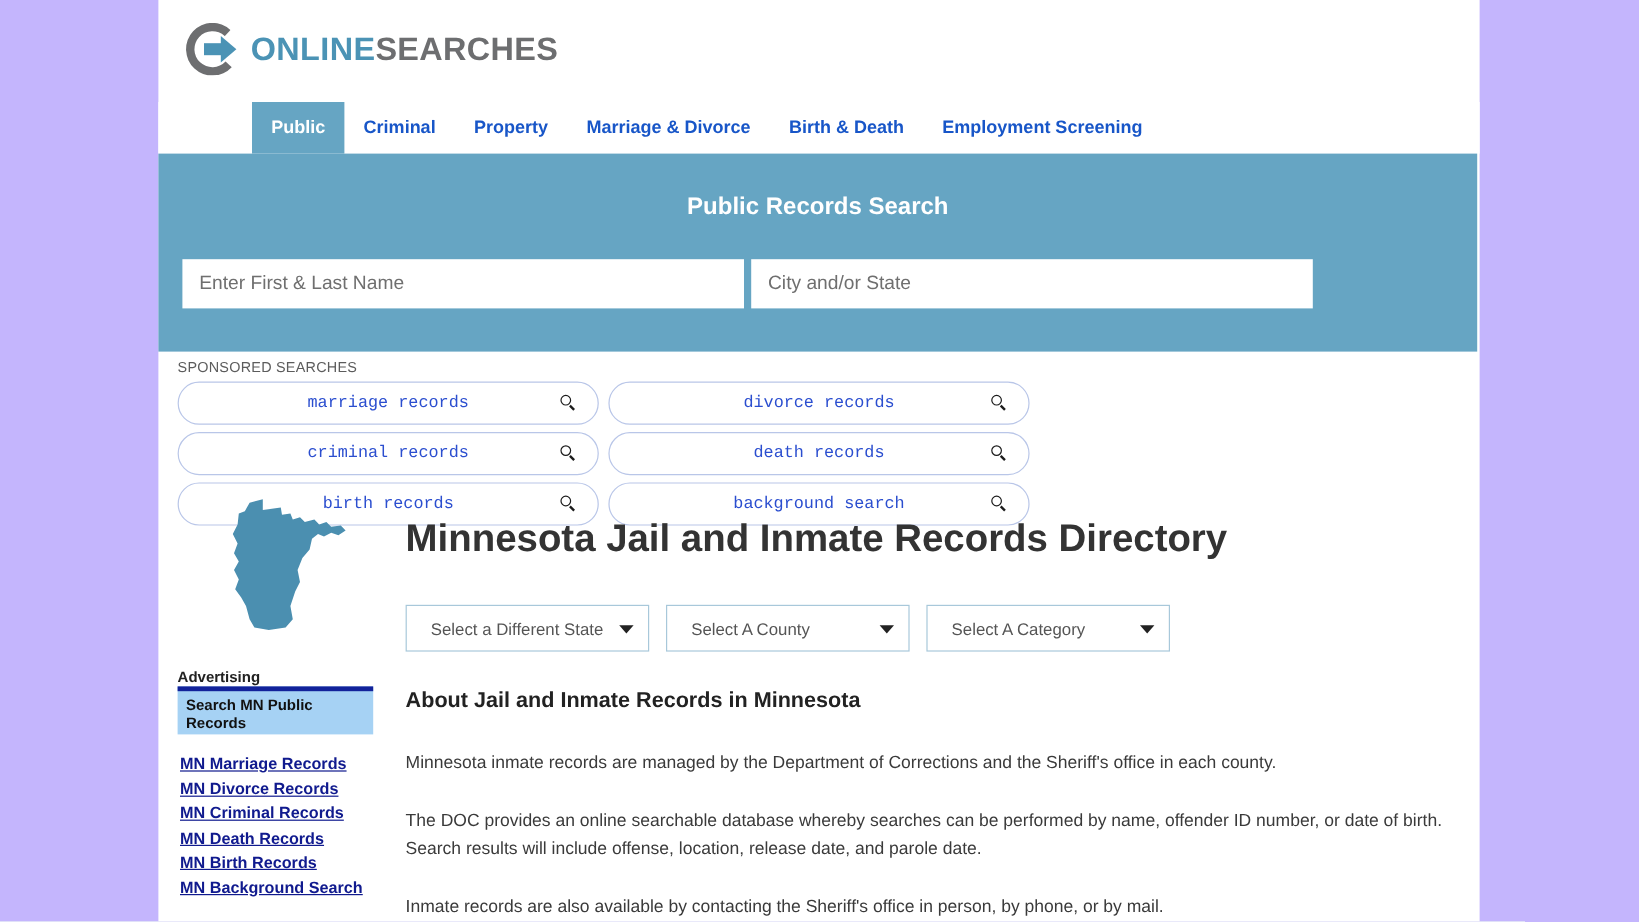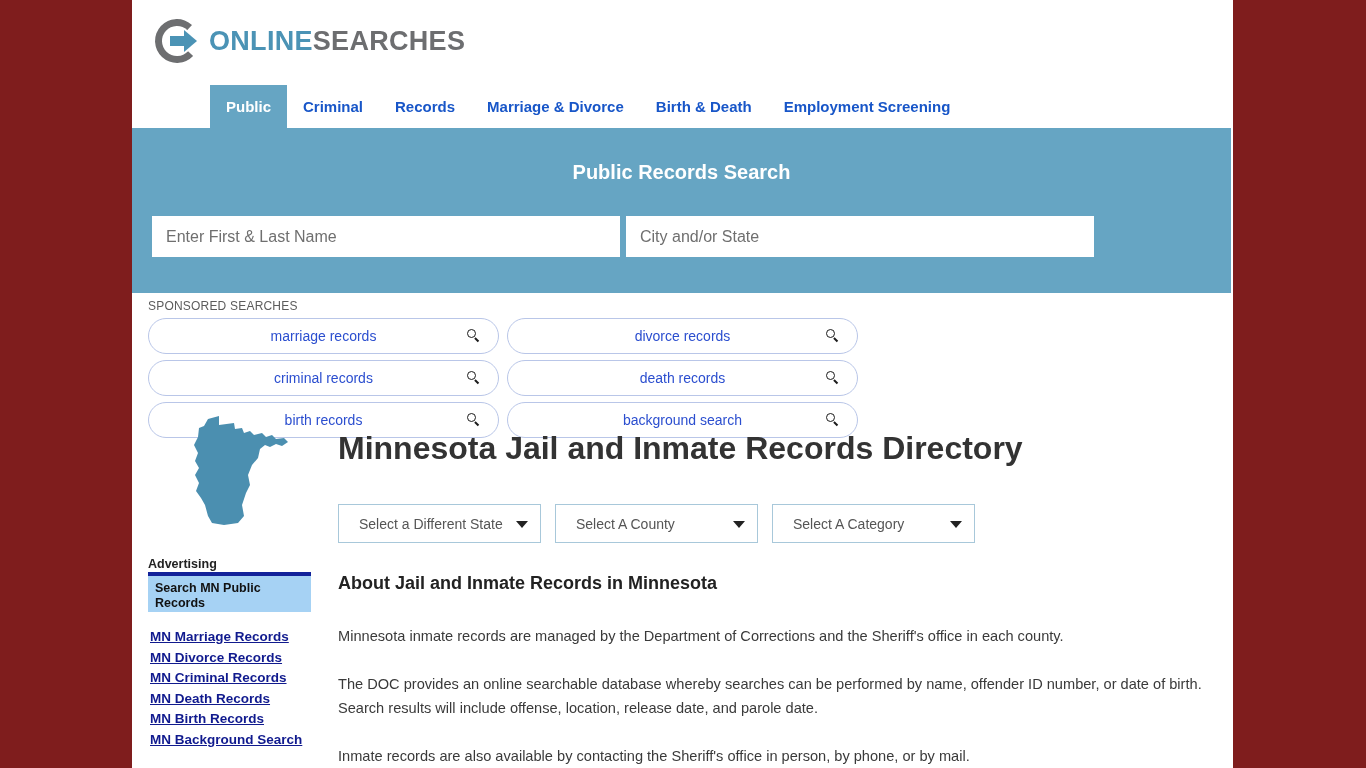--- a/index.html
+++ b/index.html
@@ -9,21 +9,21 @@
     height: 768px;
     overflow: hidden;
     background: #e9f0f3;
     font-family: "Liberation Sans", sans-serif;
   }
 
   #page {
     position: relative;
     width: 1366px;
     height: 768px;
-    background: #7f1d1d;
+    background: #c4b5fd;
   }
 
   .content-wrap {
     position: absolute;
     left: 132px;
     top: 0;
     width: 1101px;
     height: 768px;
     background: #ffffff;
   }
@@ -166,20 +166,21 @@
     letter-spacing: 0.2px;
   }
   .pill-grid {
     position: absolute;
     left: 16px;
     top: 318px;
     width: 1068px;
     display: flex;
     flex-wrap: wrap;
     gap: 6px 8px;
+    font-family: Liberation Mono, monospace;
   }
   .pill {
     width: 351px;
     height: 36px;
     border: 1px solid #b9c6e8;
     border-radius: 20px;
     background: #ffffff;
     position: relative;
     display: flex;
     align-items: center;
@@ -345,21 +346,21 @@
         <div class="arrow-head"></div>
       </div>
       <div class="logo-text">
         <span class="w1">ONLINE</span><span class="w2">SEARCHES</span>
       </div>
     </div>
 
     <nav class="nav">
       <div class="nav-item active">Public</div>
       <div class="nav-item">Criminal</div>
-      <div class="nav-item">Records</div>
+      <div class="nav-item">Property</div>
       <div class="nav-item">Marriage &amp; Divorce</div>
       <div class="nav-item">Birth &amp; Death</div>
       <div class="nav-item">Employment Screening</div>
     </nav>
 
     <section class="band">
       <div class="band-title">Public Records Search</div>
       <div class="band-form">
         <input class="field name" type="text" placeholder="Enter First &amp; Last Name" style="">
         <input class="field city" type="text" placeholder="City and/or State" style="">

